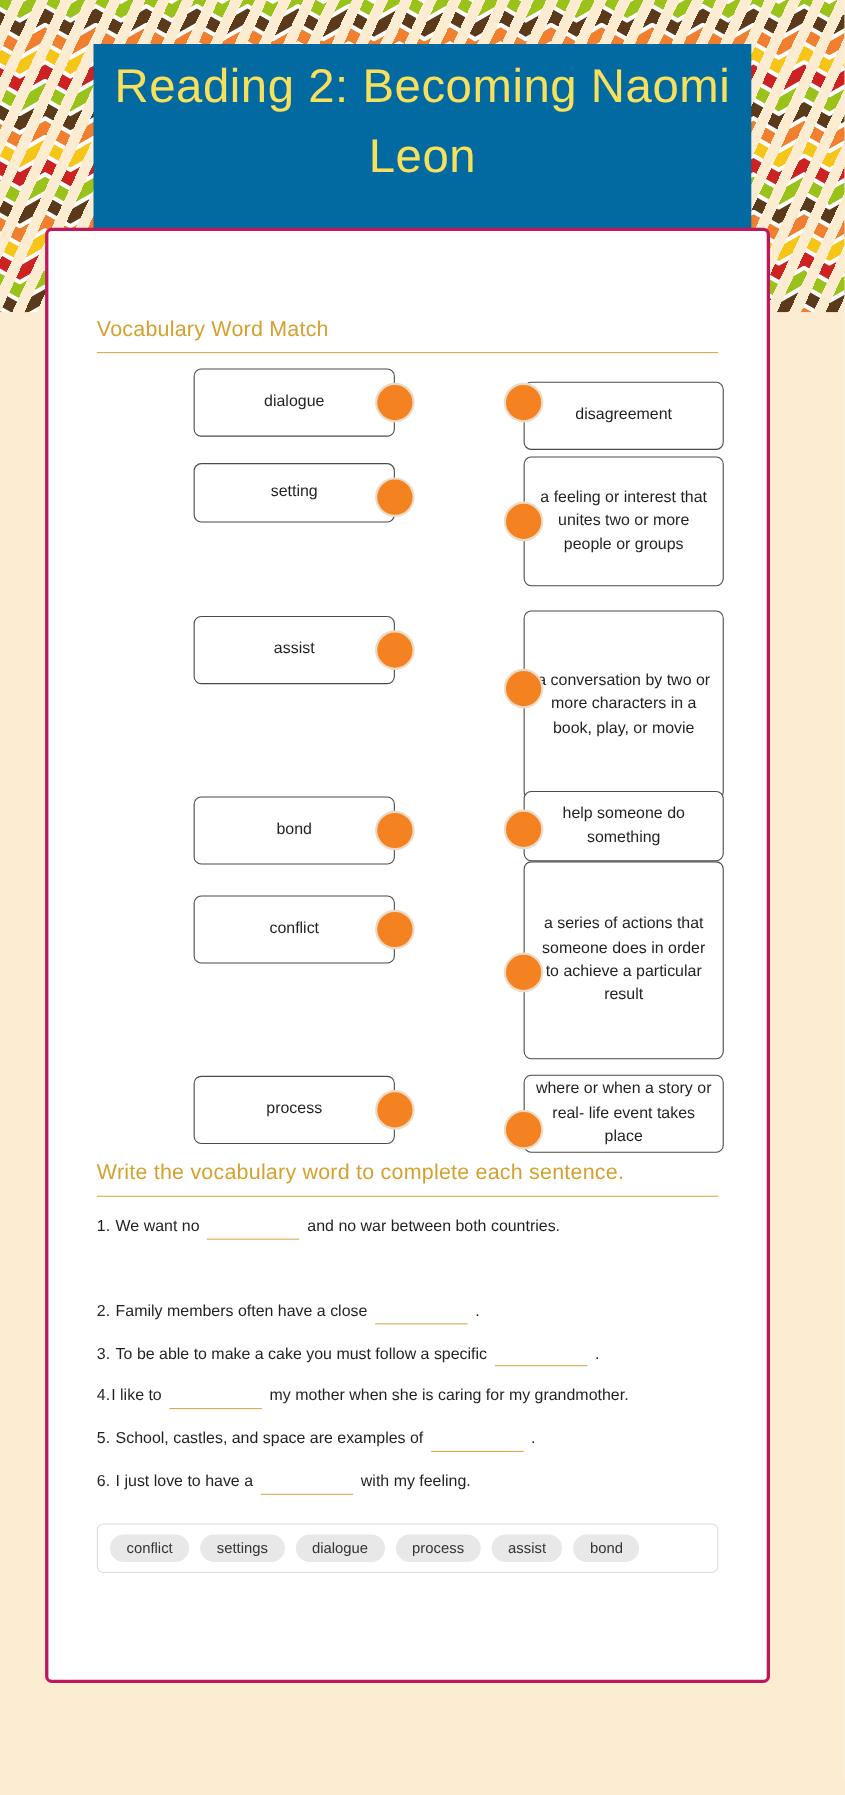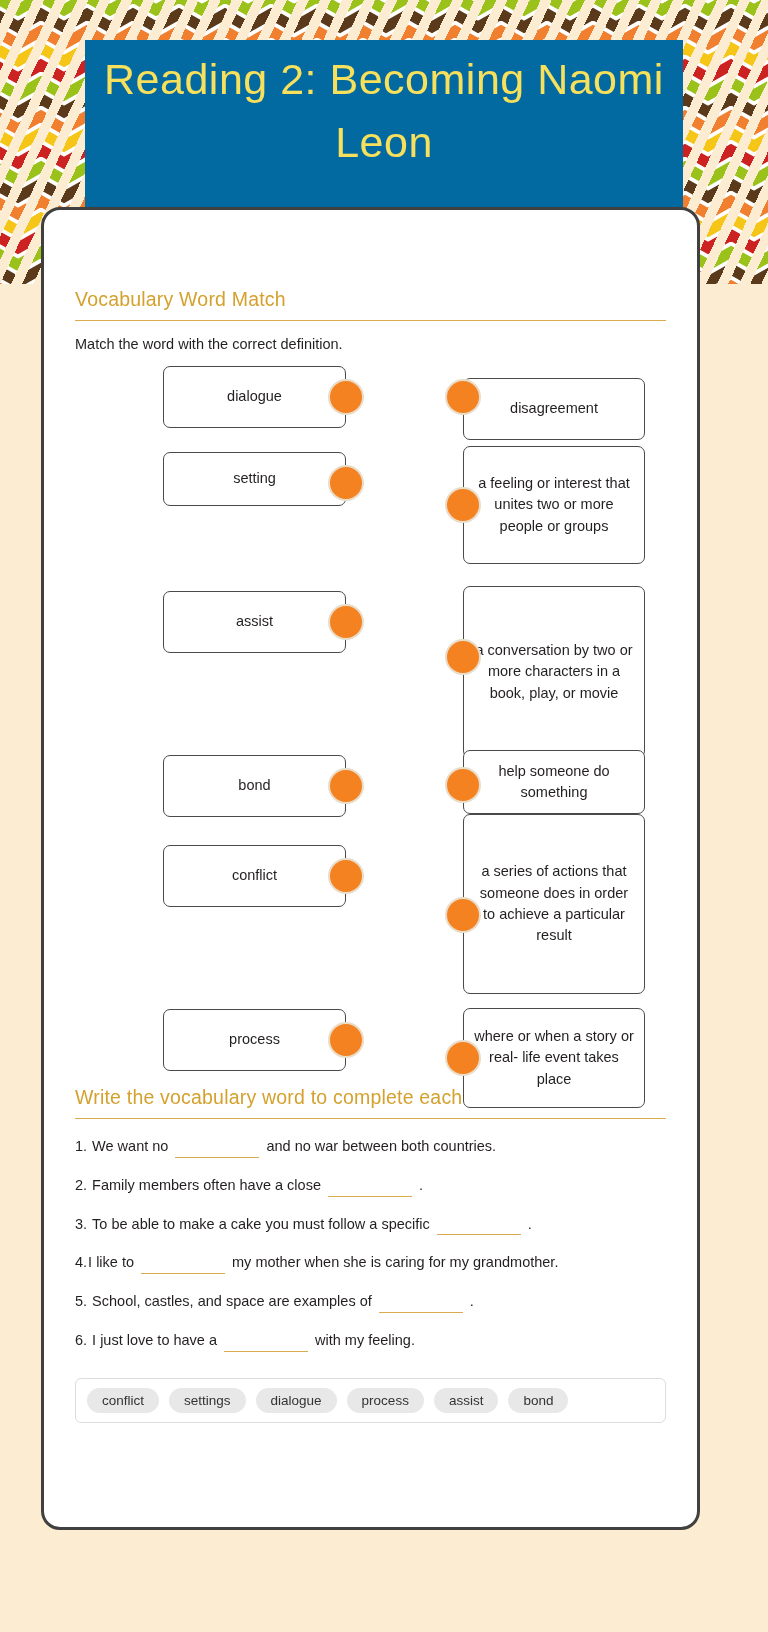--- a/index.html
+++ b/index.html
@@ -66,24 +66,24 @@
     letter-spacing: 0.5px;
   }
 
   
   .card {
     position: absolute;
     left: 41px; top: 207px;
     width: 659px;
     height: 1323px;
     background: #ffffff;
-    border: 3px solid #404040;
-    border-radius: 19px;
+    border: 3px solid #be185d;
+    border-radius: 6px;
     z-index: 5;
-    padding: 0 31px;
+    padding: 0 44px;
   }
 
   .section-title {
     color: #d5a12e;
     font-size: 19.5px;
     font-weight: 400;
     padding-top: 78px;
     letter-spacing: 0.2px;
   }
   .section-title.second { padding-top: 0; }
@@ -199,21 +199,20 @@
 </div>
 
 <div class="title-plate">
   <div class="title-text">Reading 2: Becoming Naomi Leon</div>
 </div>
 
 <div class="card">
 
   <div class="section-title">Vocabulary Word Match</div>
   <div class="rule"></div>
-  <div class="instruction">Match the word with the correct definition.</div>
 
   <div class="match-area" id="match-area">
       <div class="mbox left" style="top: 0px; height: 62px;">
         <span>dialogue</span>
       </div>
       <div class="dot" style="left: 253px; top: 13px;"></div>
       <div class="mbox left" style="top: 86px; height: 54px;">
         <span>setting</span>
       </div>
       <div class="dot" style="left: 253px; top: 99px;"></div>
@@ -246,39 +245,39 @@
       </div>
       <div class="dot" style="left: 370px; top: 273px;"></div>
       <div class="mbox right" style="top: 384px; height: 64px;">
         <span>help someone do something</span>
       </div>
       <div class="dot" style="left: 370px; top: 401px;"></div>
       <div class="mbox right" style="top: 448px; height: 180px;">
         <span>a series of actions that someone does in order to achieve a particular result</span>
       </div>
       <div class="dot" style="left: 370px; top: 531px;"></div>
-      <div class="mbox right" style="top: 642px; height: 100px;">
+      <div class="mbox right" style="top: 642px; height: 71px;">
         <span>where or when a story or real- life event takes place</span>
       </div>
       <div class="dot" style="left: 370px; top: 674px;"></div>
     </div>
 
   <div class="section-title second">Write the vocabulary word to complete each sentence.</div>
   <div class="rule"></div>
 
   <div class="sentences" id="sentences">
       <div class="sentence">
         <span>1.</span>
         <span style="margin-left: 5px;">We want no</span>
         <span class="blank"></span>
         <span>and no war between both countries.</span>
       </div>
       <div class="sentence">
         <span>2.</span>
-        <span style="margin-left: 5px;">Family members often have a close</span>
+        <span style="margin-left: 5px; margin-top: 38px;">Family members often have a close</span>
         <span class="blank"></span>
         <span>.</span>
       </div>
       <div class="sentence">
         <span>3.</span>
         <span style="margin-left: 5px;">To be able to make a cake you must follow a specific</span>
         <span class="blank"></span>
         <span>.</span>
       </div>
       <div class="sentence">

